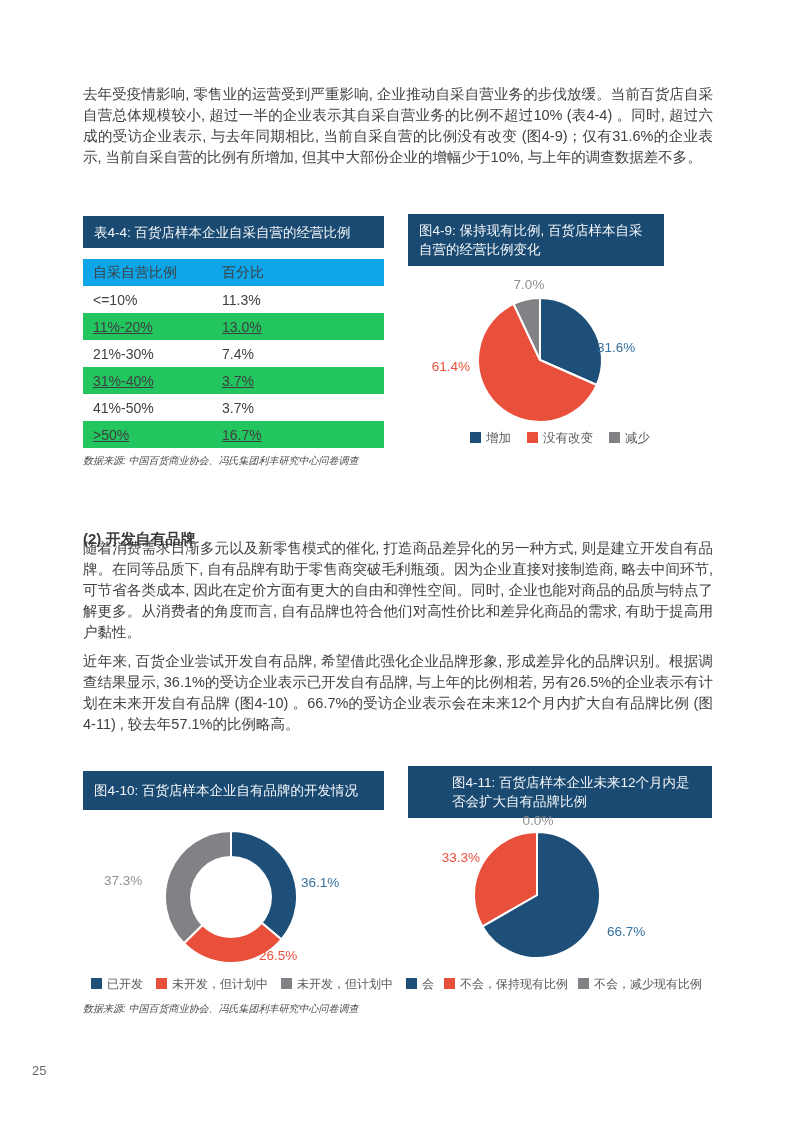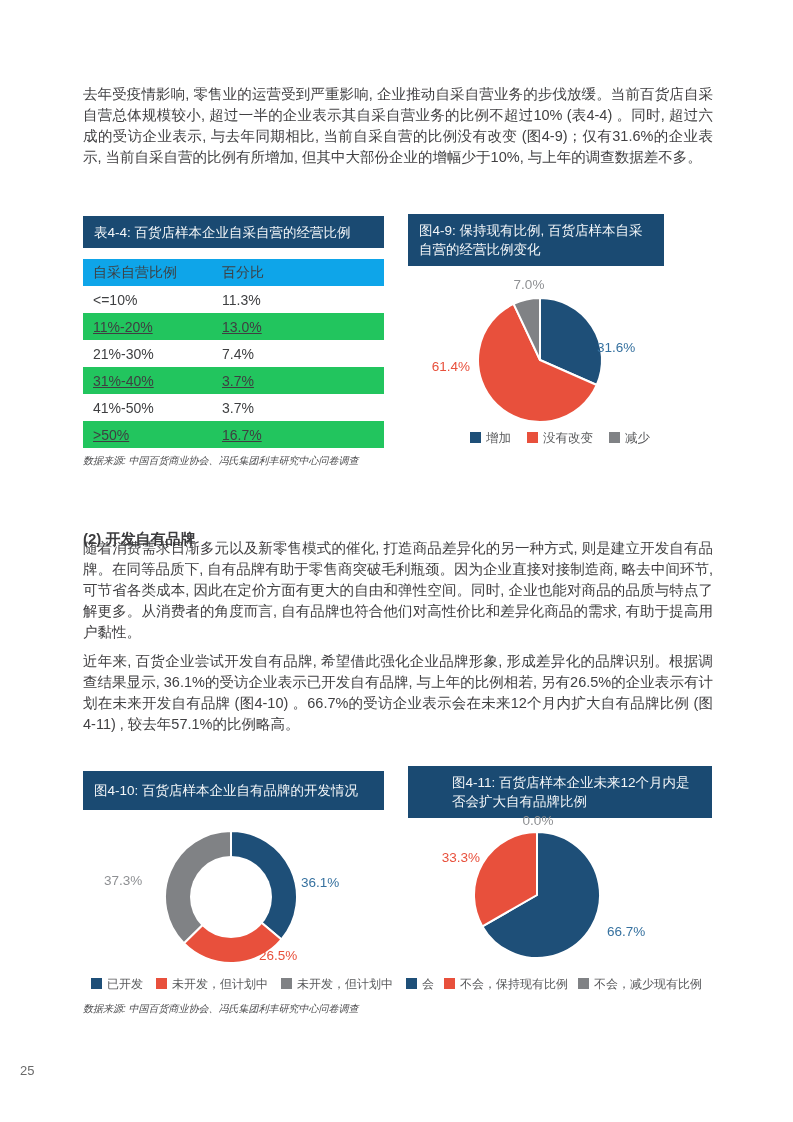--- a/index.html
+++ b/index.html
@@ -17,21 +17,21 @@
   .src{position:absolute;left:83px;margin:0;font-style:italic;font-size:10px;color:#4B4B4D;}
   .h2{position:absolute;left:83px;margin:0;font-size:15px;font-weight:bold;color:#3B3B3D;}
   .pie-box{position:absolute;}
   .plabel{position:absolute;font-size:13.5px;white-space:nowrap;}
   .legend{position:absolute;display:flex;align-items:center;}
   .lg{white-space:nowrap;}
   .sw{display:inline-block;width:11px;height:11px;margin-right:5px;vertical-align:-1px;}
   .legend-top{left:408px;top:430px;width:304px;justify-content:center;gap:16px;font-size:12.5px;color:#58595B;}
   .legend-bl{left:83px;top:976px;width:310px;gap:13px;font-size:12px;color:#58595B;justify-content:flex-end;}
   .legend-br{left:406px;top:976px;width:312px;gap:10px;font-size:12px;color:#58595B;}
-  .pagenum{position:absolute;left:20px;top:1063px;font-size:13px;color:#6A6A6A;}
+  .pagenum{position:absolute;left:32px;top:1063px;font-size:13px;color:#6A6A6A;}
 </style>
 </head>
 <body>
 
 <div class="page">
 
   <p class="para" style="top:84px;">去年受疫情影响, 零售业的运营受到严重影响, 企业推动自采自营业务的步伐放缓。当前百货店自采自营总体规模较小, 超过一半的企业表示其自采自营业务的比例不超过10% (表4-4) 。同时, 超过六成的受访企业表示, 与去年同期相比, 当前自采自营的比例没有改变 (图4-9)；仅有31.6%的企业表示, 当前自采自营的比例有所增加, 但其中大部份企业的增幅少于10%, 与上年的调查数据差不多。</p>
 
   <div class="bar bar-center" style="left:83px;top:216px;width:301px;height:32px;">
     <span>表4-4: 百货店样本企业自采自营的经营比例</span>

